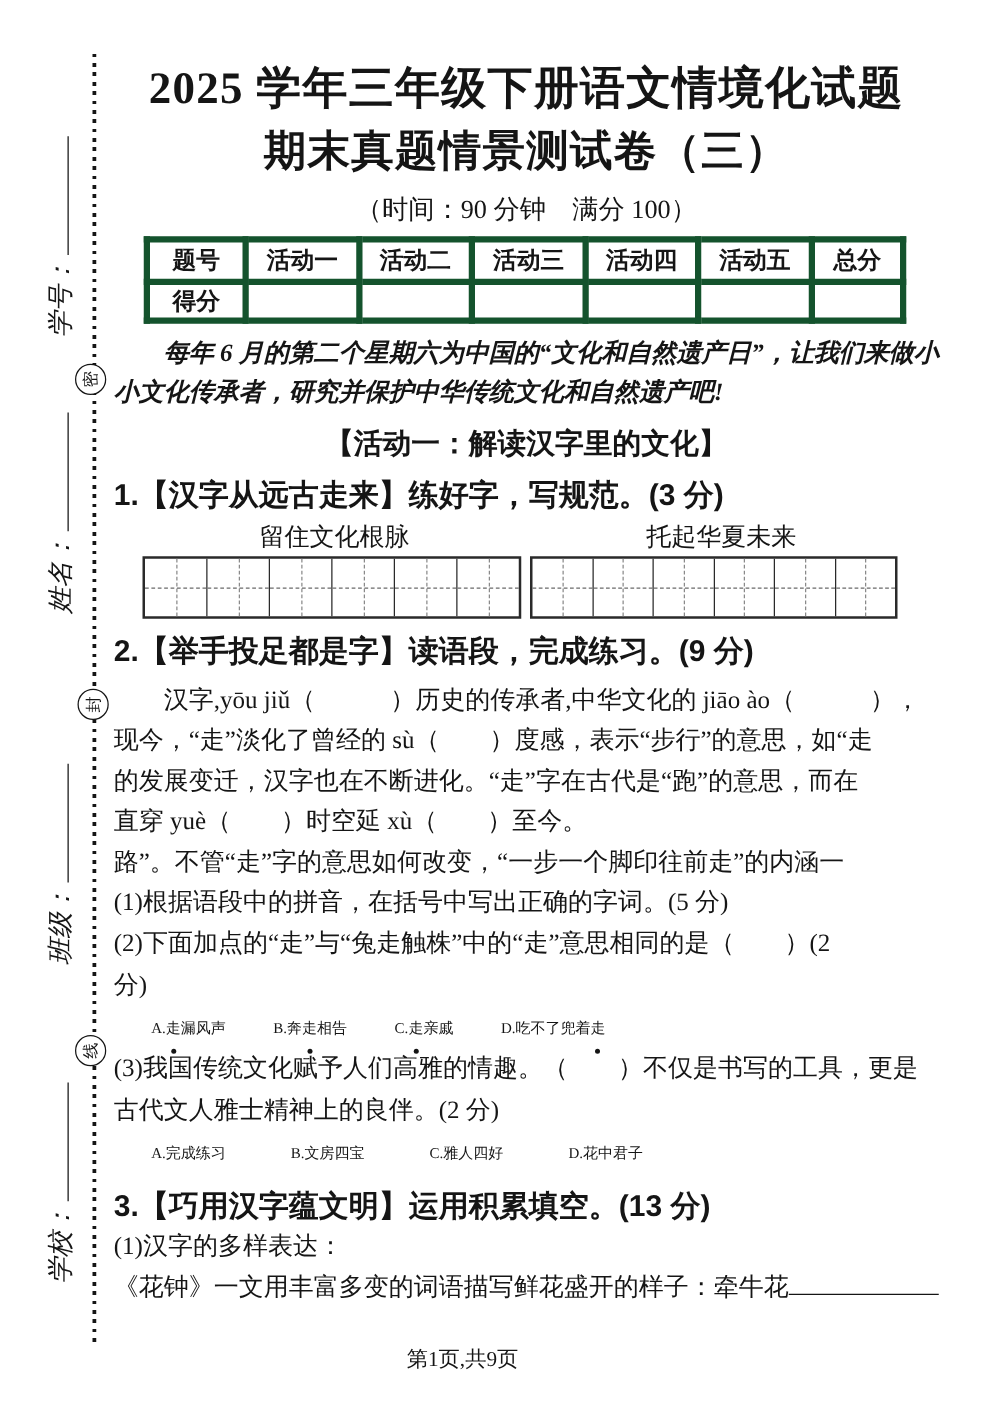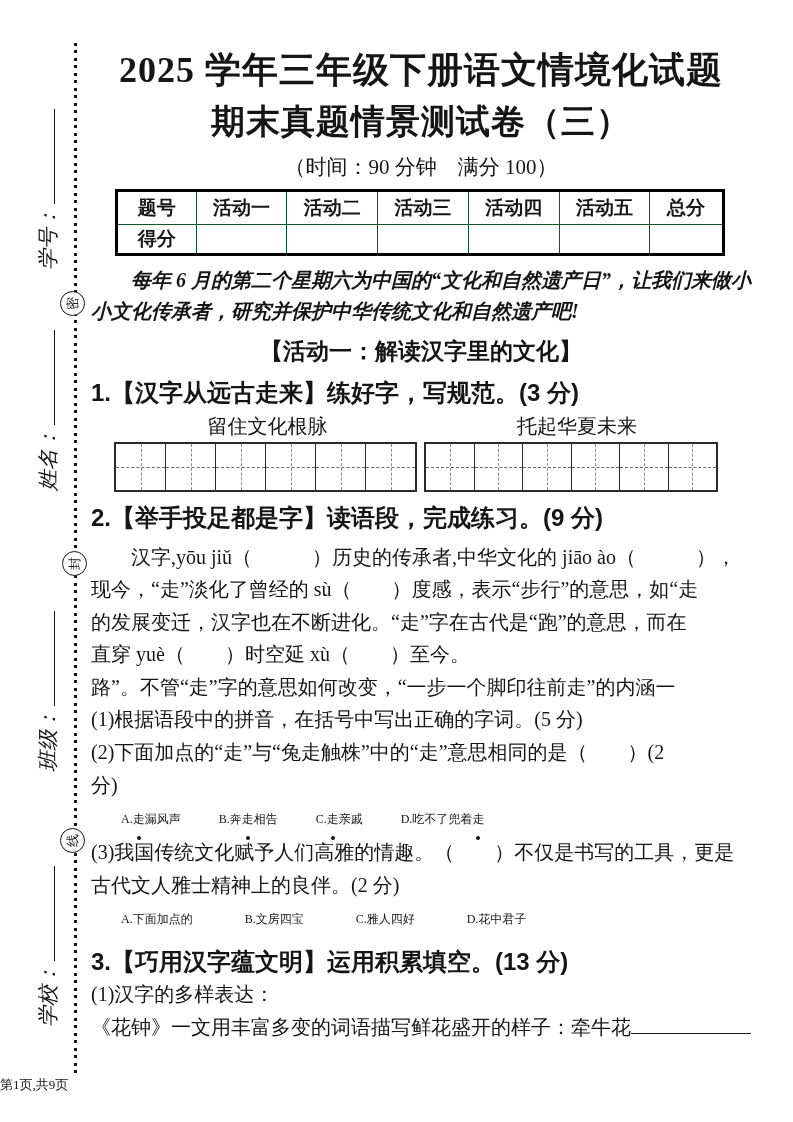--- a/index.html
+++ b/index.html
@@ -26,21 +26,21 @@
   }
   
   .content{position:absolute;left:91px;top:0;width:660px;}
   .title1{margin:50px 0 0 0;text-align:center;font-size:36px;font-weight:bold;line-height:1.15;letter-spacing:1px;}
   .title2{margin:12px 0 0 0;text-align:center;font-size:34px;font-weight:bold;line-height:1.1;letter-spacing:1px;}
   .subtitle{margin-top:12px;text-align:center;font-size:21px;}
   table.score{
     border-collapse:collapse;margin:8px 0 0 24px;width:610px;
     border:3px solid #000;table-layout:fixed;
   }
-  table.score th,table.score td{border:1px solid #14532d;font-size:19px;font-weight:bold;text-align:center;padding:0;}
+  table.score th,table.score td{border:5px solid #14532d;font-size:19px;font-weight:bold;text-align:center;padding:0;}
   table.score tr.hdr{height:34px;}
   table.score tr.scr{height:30px;}
   .col-qnum{width:13%;}.col-act{width:15%;}.col-total{width:12%;}
   .intro{margin-top:9px;font-size:20px;line-height:31px;text-indent:2em;font-style:italic;font-weight:bold;}
   .sec-heading{margin-top:9px;text-align:center;font-size:23px;font-weight:bold;font-family:"Liberation Sans",sans-serif;}
   .q-stem{margin-top:10px;font-size:24px;font-weight:bold;font-family:"Liberation Sans",sans-serif;}
   .grid-labels{display:flex;margin-left:23px;margin-top:4px;font-size:20px;}
   .grid-labels .gl{text-align:center;}
   .grid-labels .gl.left{width:307px;}
   .grid-labels .gl.right{width:298px;margin-left:7px;}
@@ -56,21 +56,21 @@
   .passage .pline:first-child{text-indent:2em;}
   .subq{font-size:20px;line-height:33px;}
   .opts{display:flex;font-size:12px;line-height:34px;padding-left:30px;}
   .opts.q2 .opt{margin-right:38px;}
   .opts.q3 .opt{margin-right:52px;}
   .opt{white-space:nowrap;}
   .em-dot{position:relative;display:inline-block;}
   .em-dot::after{content:"";position:absolute;left:50%;bottom:-4px;transform:translateX(-50%);
     width:4px;height:4px;border-radius:50%;background:#151515;}
   .fill-line{display:inline-block;width:120px;height:14px;border-bottom:1.6px solid #151515;}
-  .footer{position:absolute;left:0;top:1076px;width:740px;font-size:13px;}
+  .footer{position:absolute;left:0;top:1076px;width:740px;text-align:center;font-size:17px;}
 </style>
 </head>
 <body>
 
 <div class="seal-dotline"></div>
 
 <div class="seal-field" style="top:182px;">
   <span>学号：</span>
     <span class="seal-blank"></span>
 </div>
@@ -174,21 +174,21 @@
     <span class="opt"><span>A.</span><span class="em-dot">走</span><span>漏风声</span></span>
     <span class="opt"><span>B.奔</span><span class="em-dot">走</span><span>相告</span></span>
     <span class="opt"><span>C.</span><span class="em-dot">走</span><span>亲戚</span></span>
     <span class="opt"><span>D.吃不了兜着</span><span class="em-dot">走</span><span></span></span>
   </div>
 
   <div class="subq">(3)我国传统文化赋予人们高雅的情趣。（　　）不仅是书写的工具，更是</div>
   <div class="subq">古代文人雅士精神上的良伴。(2 分)</div>
 
   <div class="opts q3">
-    <span class="opt">A.下面加点的</span>
+    <span class="opt">A.完成练习</span>
     <span class="opt">B.文房四宝</span>
     <span class="opt">C.雅人四好</span>
     <span class="opt">D.花中君子</span>
   </div>
 
   <div class="q-stem">3.【巧用汉字蕴文明】运用积累填空。(13 分)</div>
   <div class="subq">(1)汉字的多样表达：</div>
   <div class="subq">
     <span>《花钟》一文用丰富多变的词语描写鲜花盛开的样子：牵牛花</span><span class="fill-line"></span>
   </div>

